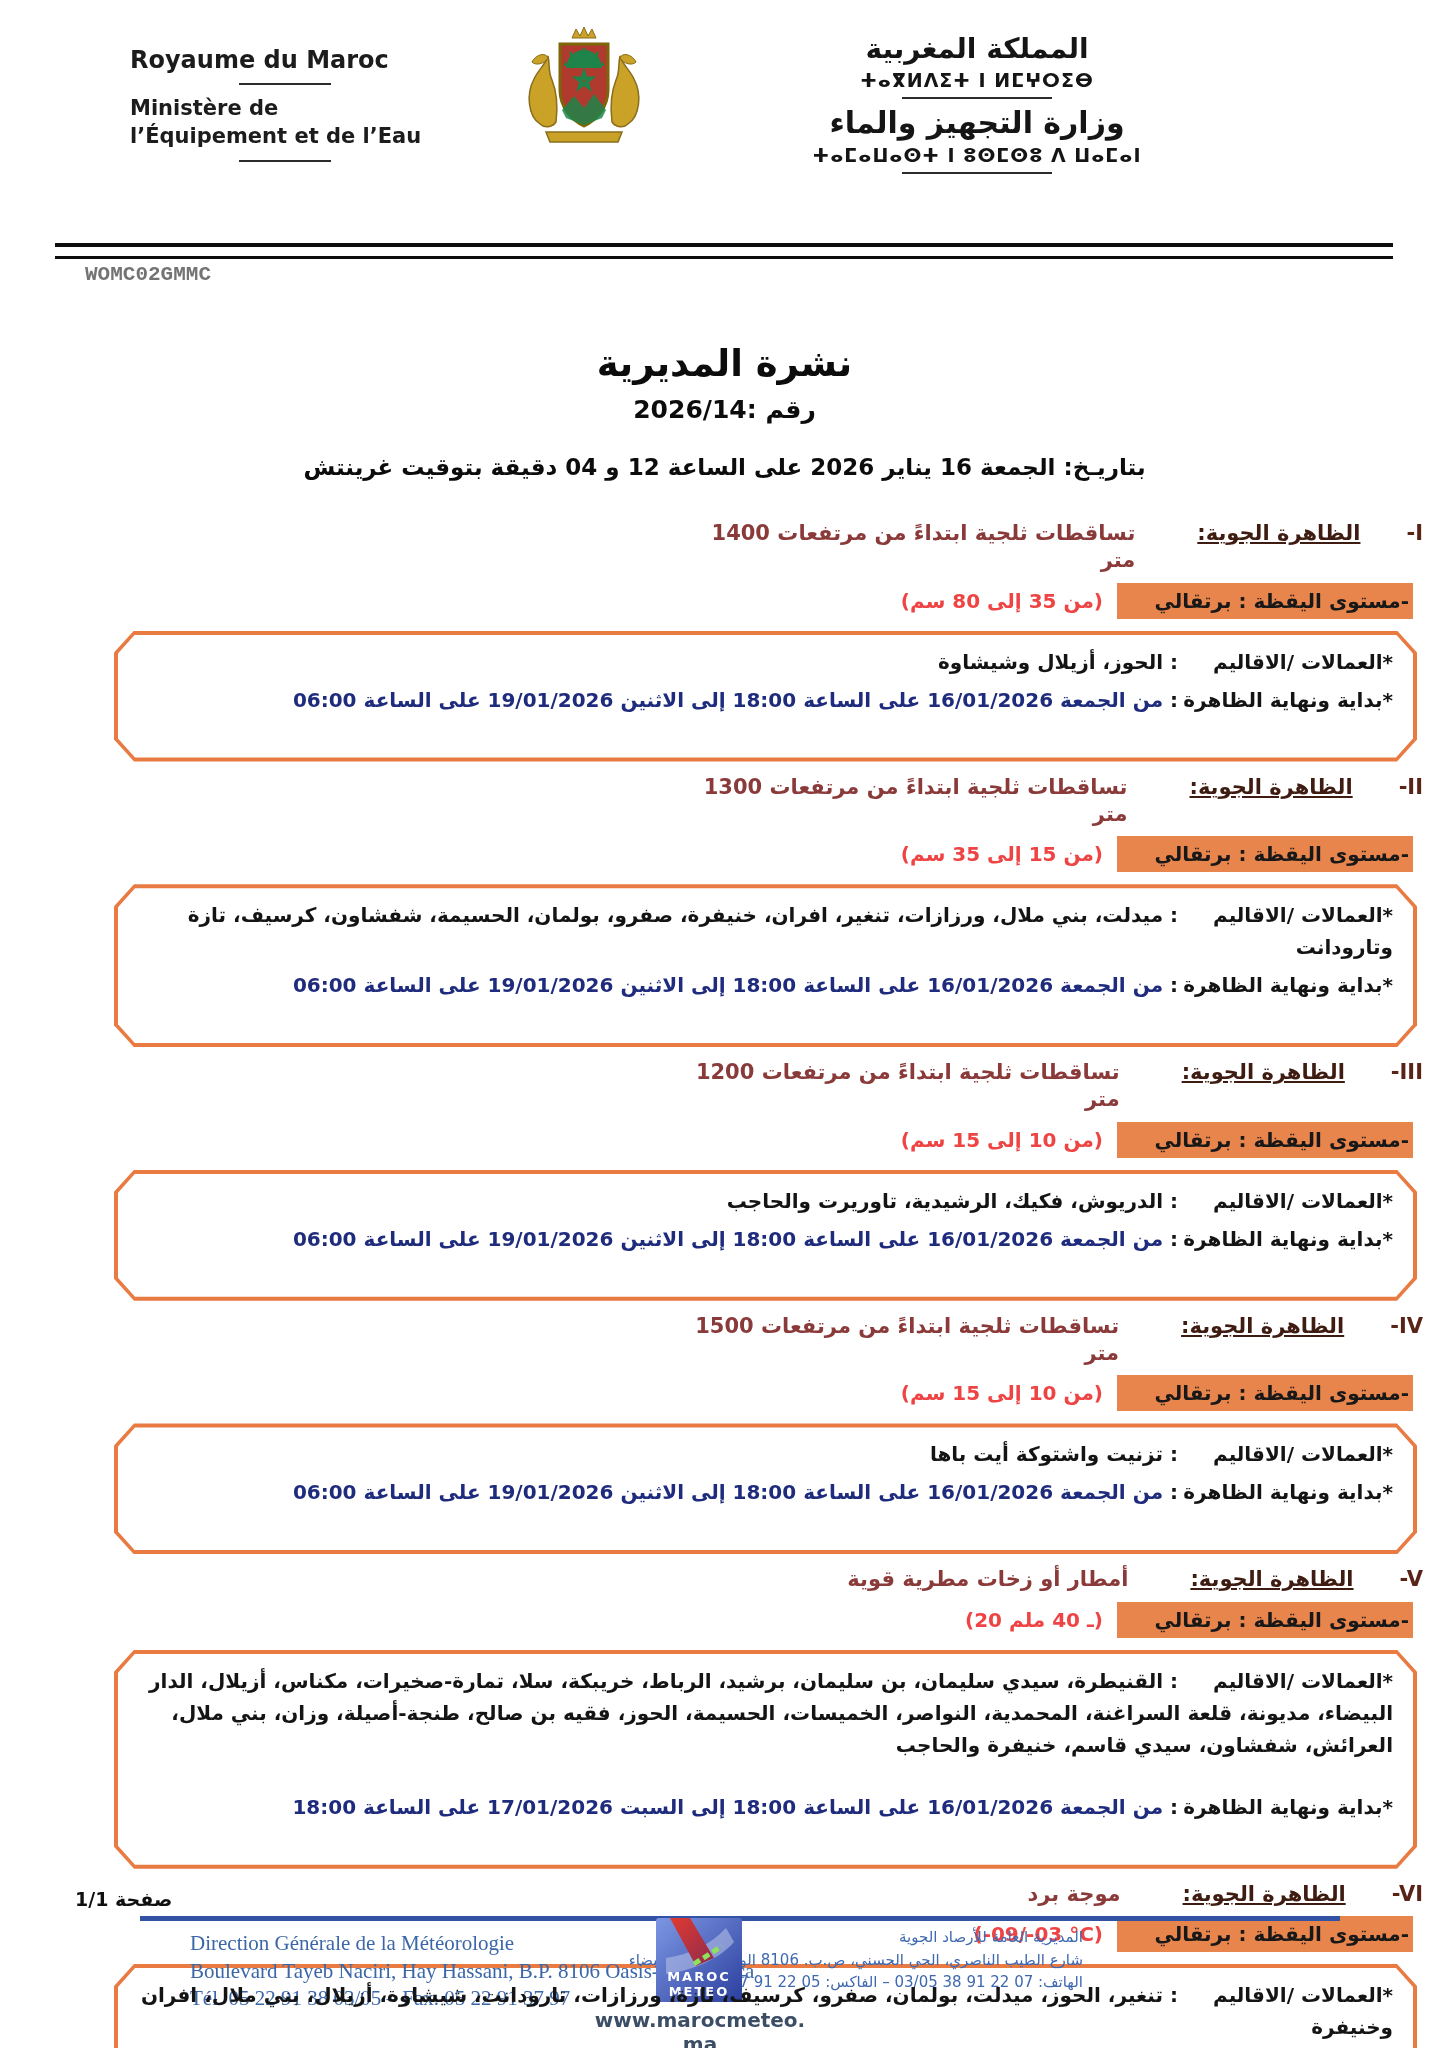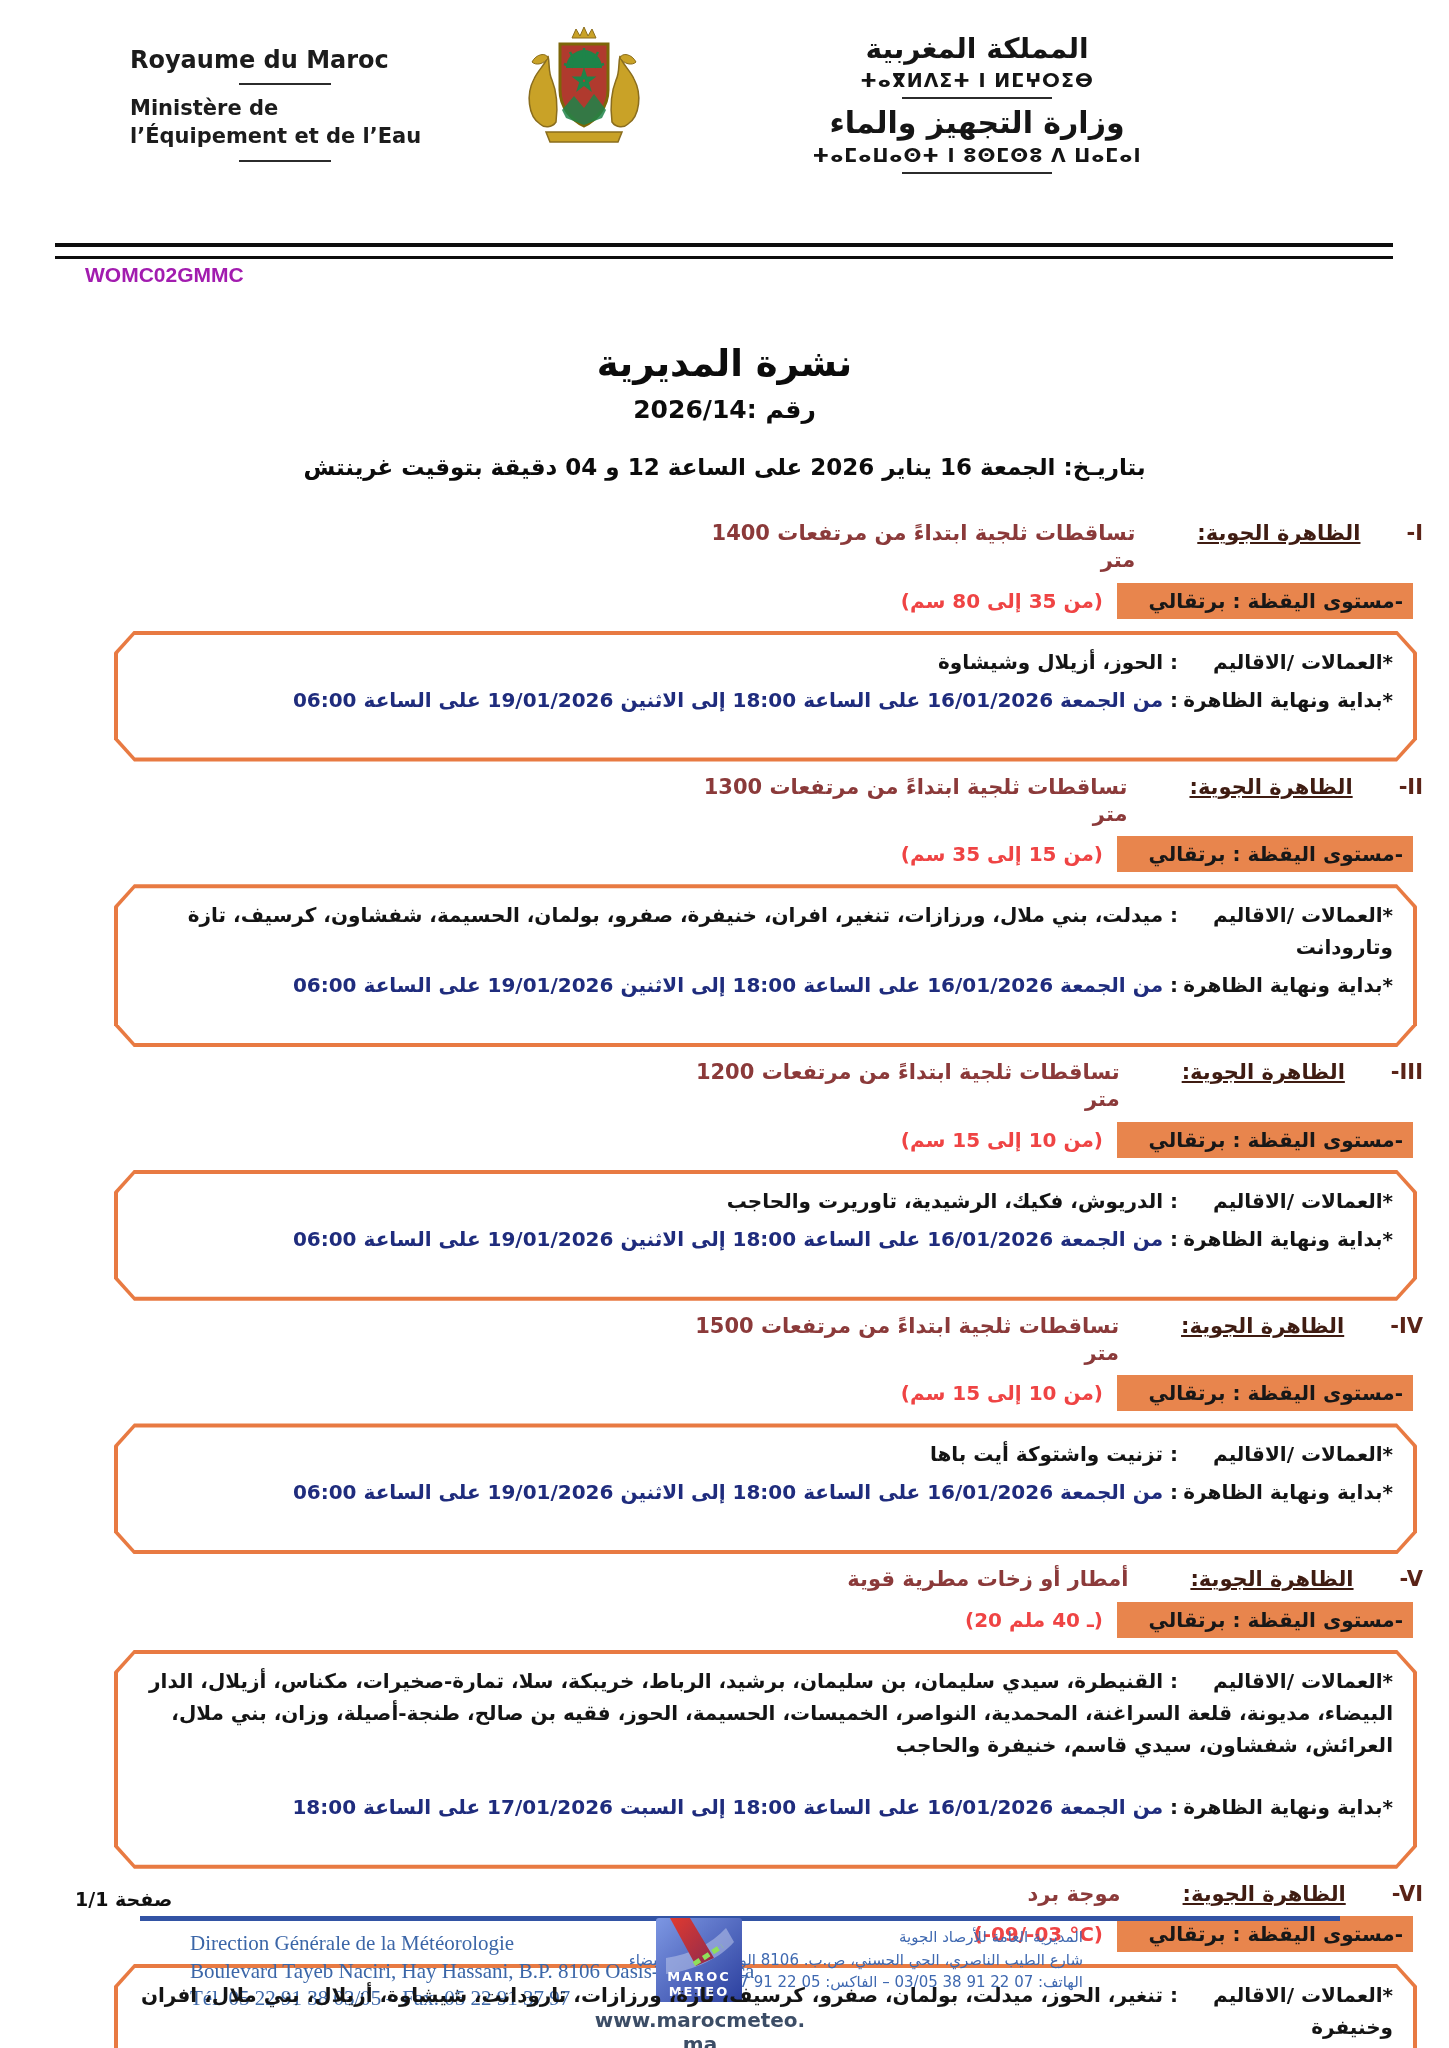--- a/index.html
+++ b/index.html
@@ -12,39 +12,39 @@
   .hdr-div{width:92px;border-top:2px solid #2b2b2b;margin:9px auto;}
   .hdr-right{position:absolute;left:782px;top:32px;width:390px;text-align:center;color:#151515;}
   .hdr-right .a1{font-size:28px;font-weight:bold;}
   .hdr-right .tif{font-size:19px;font-weight:bold;letter-spacing:1px;margin-top:4px;}
   .hdr-right .a2{font-size:30px;font-weight:bold;margin-top:2px;}
   .hdr-div2{width:150px;border-top:2px solid #2b2b2b;margin:6px auto;}
   .emblem{position:absolute;left:518px;top:24px;}
   
   .rule{position:absolute;top:243px;left:55px;width:1338px;height:9px;
         border-top:4px solid #0d0d0d;border-bottom:3px solid #0d0d0d;}
-  .doc-code{position:absolute;left:85px;top:263px;font-family:Liberation Sans, sans-serif;
-        font-weight:bold;font-size:21px;color:#a21caf;}
+  .doc-code{position:absolute;left:85px;top:263px;font-family:Liberation Mono, monospace;
+        font-weight:bold;font-size:21px;color:#737373;}
   
   .title-wrap{position:absolute;top:342px;left:0;width:100%;text-align:center;}
   .title{font-size:37px;font-weight:bold;color:#0c0c0c;}
   .num-line{font-size:25px;font-weight:bold;margin-top:10px;color:#0c0c0c;}
   .date-line{font-size:23px;font-weight:bold;margin-top:30px;color:#0c0c0c;}
   
   .content{position:absolute;top:520px;right:26px;left:114px;direction:rtl;}
   .sec{margin-bottom:12px;}
   .sec-head{display:flex;align-items:baseline;}
   .numeral{flex:0 0 auto;margin-left:46px;font-size:21px;font-weight:bold;color:#5a2317;}
   .ph-label{flex:0 0 auto;margin-left:62px;font-size:21px;font-weight:bold;
             color:#3f1c12;text-decoration:underline;}
   .ph-text{font-size:21px;font-weight:bold;color:#8b3a3a;max-width:430px;line-height:1.3;}
   .vig-row{display:flex;align-items:center;margin-top:8px;}
   .vig-chip{flex:0 0 auto;margin-right:10px;width:296px;height:36px;background:#e8854d;
             display:flex;align-items:center;justify-content:flex-start;
-            padding-right:10px;box-sizing:border-box;
+            padding-right:4px;box-sizing:border-box;
             font-size:20px;font-weight:bold;color:#181818;}
   .vig-amount{margin-right:14px;font-size:20px;font-weight:bold;color:#ef4444;}
   .obox{position:relative;margin-top:12px;margin-right:6px;padding:15px 24px 26px 24px;}
   .obox::before{content:"";position:absolute;inset:0;background:#e87a42;
       clip-path:polygon(20px 0,calc(100% - 20px) 0,100% 22px,100% calc(100% - 22px),
       calc(100% - 20px) 100%,20px 100%,0 calc(100% - 22px),0 22px);}
   .obox::after{content:"";position:absolute;inset:4px;background:#fff;
       clip-path:polygon(17px 0,calc(100% - 17px) 0,100% 19px,100% calc(100% - 19px),
       calc(100% - 17px) 100%,17px 100%,0 calc(100% - 19px),0 19px);}
   .obox-content{position:relative;z-index:1;}

